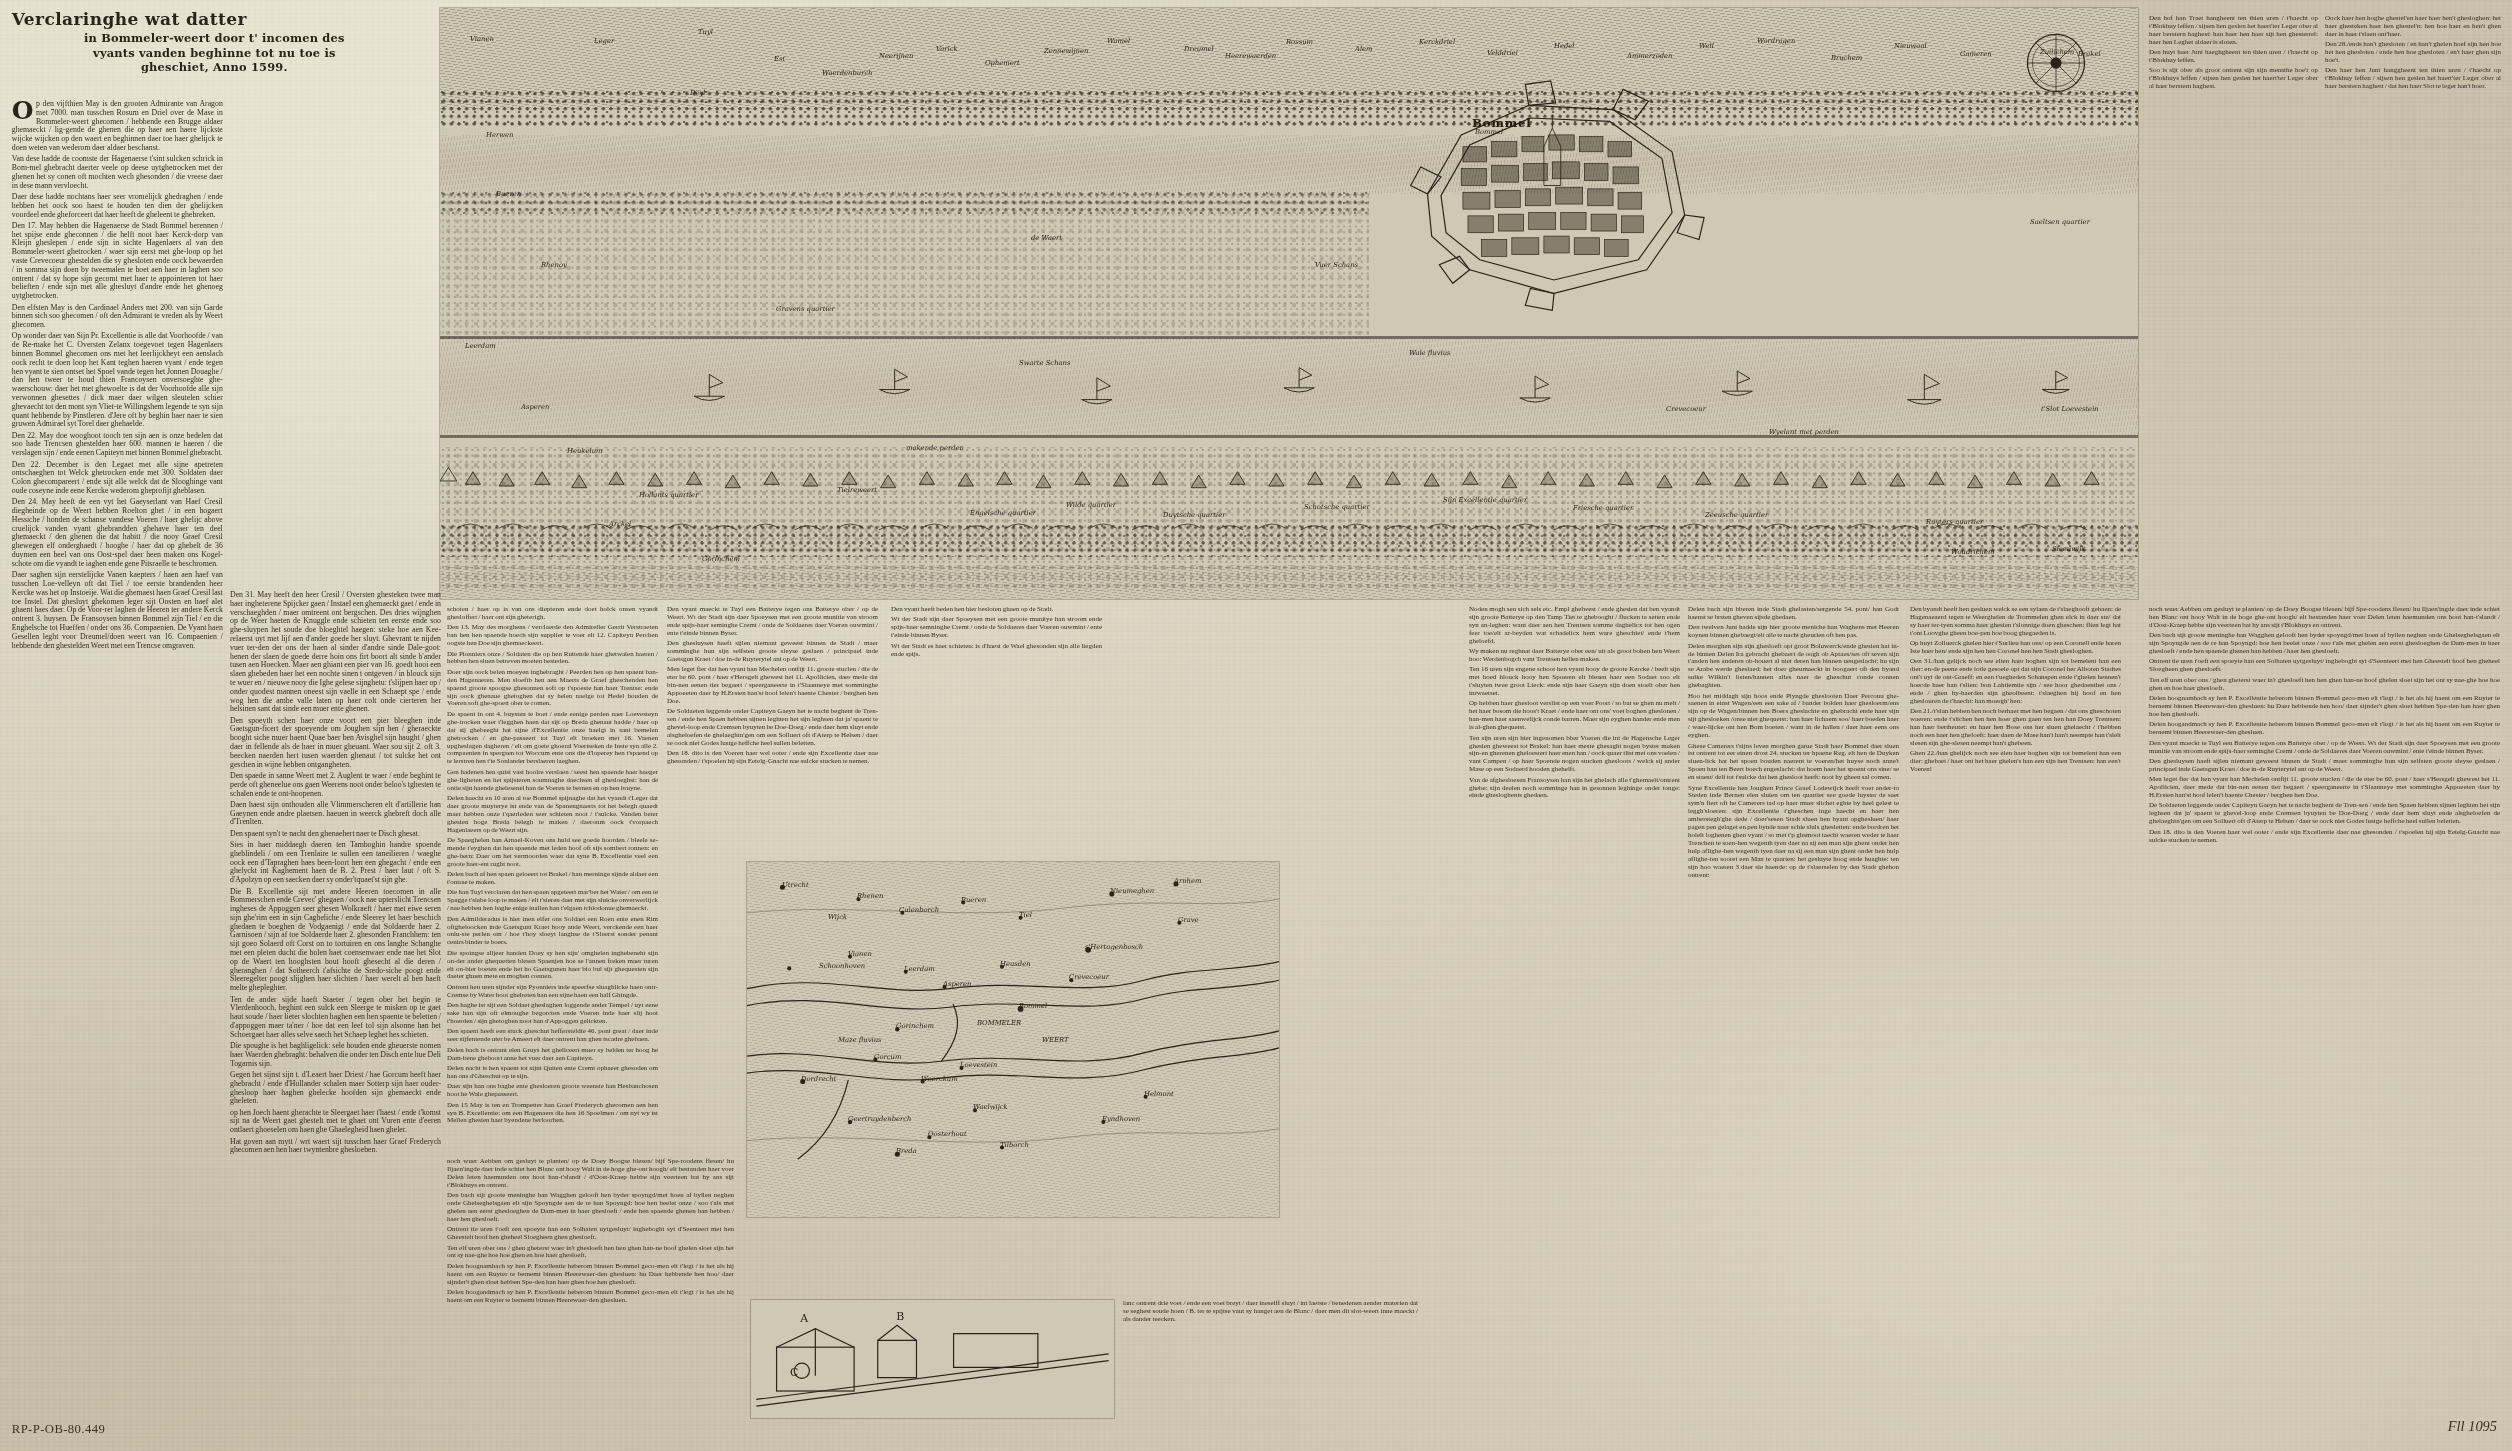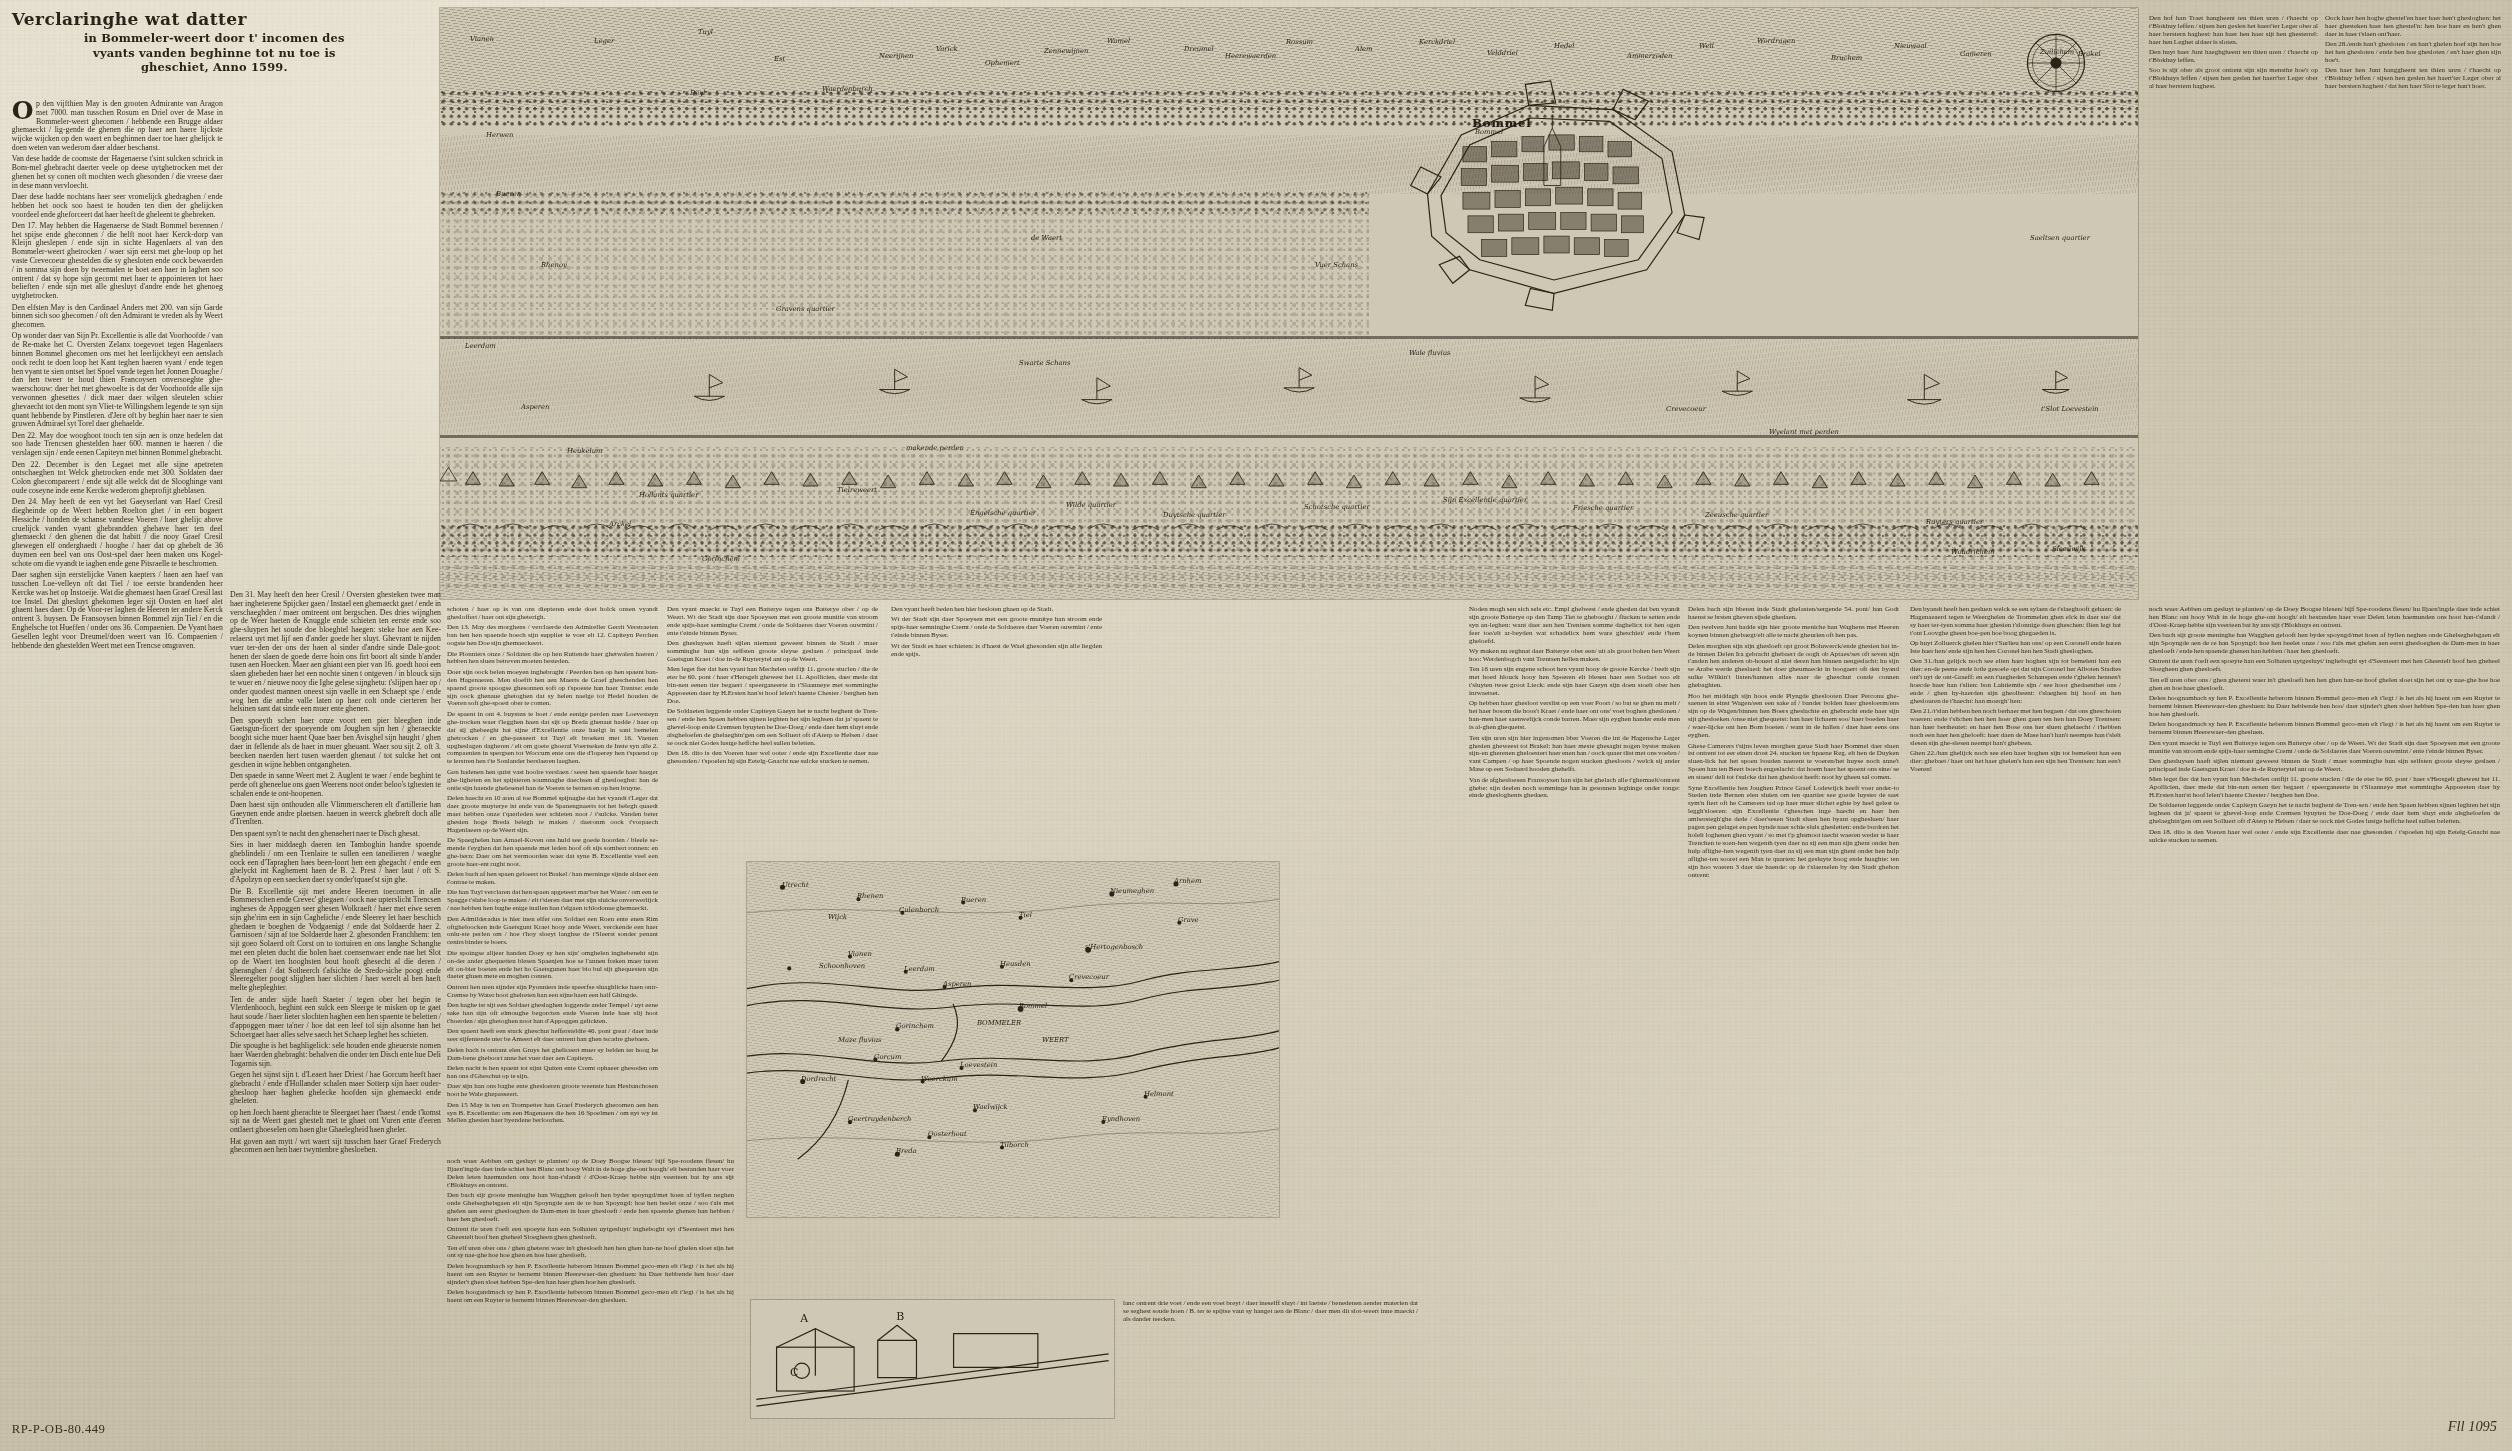--- a/index.html
+++ b/index.html
@@ -315,21 +315,21 @@
         </g>
       </svg>
 
       <div id="map-labels">
           <div class="maplabel" style="left: 30px; top: 27px;">Vianen</div>
           <div class="maplabel" style="left: 258px; top: 20px;">Tuyl</div>
           <div class="maplabel" style="left: 154px; top: 29px;">Leger</div>
           <div class="maplabel" style="left: 46px; top: 123px;">Herwen</div>
           <div class="maplabel" style="left: 250px; top: 81px;">Deyl</div>
           <div class="maplabel" style="left: 334px; top: 47px;">Est</div>
-          <div class="maplabel" style="left: 382px; top: 77px;">Waerdenburch</div>
+          <div class="maplabel" style="left: 382px; top: 61px;">Waerdenburch</div>
           <div class="maplabel" style="left: 439px; top: 44px;">Neerijnen</div>
           <div class="maplabel" style="left: 496px; top: 37px;">Varick</div>
           <div class="maplabel" style="left: 545px; top: 51px;">Ophemert</div>
           <div class="maplabel" style="left: 604px; top: 39px;">Zennewijnen</div>
           <div class="maplabel" style="left: 667px; top: 29px;">Wamel</div>
           <div class="maplabel" style="left: 744px; top: 37px;">Dreumel</div>
           <div class="maplabel" style="left: 785px; top: 44px;">Heerewaerden</div>
           <div class="maplabel" style="left: 846px; top: 30px;">Rossum</div>
           <div class="maplabel" style="left: 915px; top: 37px;">Alem</div>
           <div class="maplabel" style="left: 979px; top: 30px;">Kerckdriel</div>
@@ -349,21 +349,21 @@
           <div class="maplabel" style="left: 199px; top: 483px;">Hollants quartier</div>
           <div class="maplabel" style="left: 397px; top: 478px;">Tielreweert</div>
           <div class="maplabel" style="left: 530px; top: 501px;">Engelsche quartier</div>
           <div class="maplabel" style="left: 626px; top: 493px;">Wilde quartier</div>
           <div class="maplabel" style="left: 723px; top: 503px;">Duytsche quartier</div>
           <div class="maplabel" style="left: 864px; top: 495px;">Schotsche quartier</div>
           <div class="maplabel" style="left: 1003px; top: 488px;">Sijn Excellentie quartier</div>
           <div class="maplabel" style="left: 1133px; top: 496px;">Friesche quartier</div>
           <div class="maplabel" style="left: 1265px; top: 503px;">Zeeusche quartier</div>
           <div class="maplabel" style="left: 1486px; top: 510px;">Ruyters quartier</div>
-          <div class="maplabel" style="left: 1590px; top: 226px;">Saeltsen quartier</div>
+          <div class="maplabel" style="left: 1590px; top: 210px;">Saeltsen quartier</div>
           <div class="maplabel" style="left: 1601px; top: 397px;">t'Slot Loevestein</div>
           <div class="maplabel" style="left: 1226px; top: 397px;">Crevecoeur</div>
           <div class="maplabel" style="left: 1035px; top: 120px;">Bommel</div>
           <div class="maplabel" style="left: 466px; top: 436px;">makende perden</div>
           <div class="maplabel" style="left: 1329px; top: 420px;">Wyelant met perden</div>
           <div class="maplabel" style="left: 875px; top: 253px;">Vuer Schans</div>
           <div class="maplabel" style="left: 591px; top: 226px;">de Waert</div>
           <div class="maplabel" style="left: 101px; top: 253px;">Rhenoy</div>
           <div class="maplabel" style="left: 56px; top: 182px;">Bueren</div>
           <div class="maplabel" style="left: 25px; top: 334px;">Leerdam</div>

